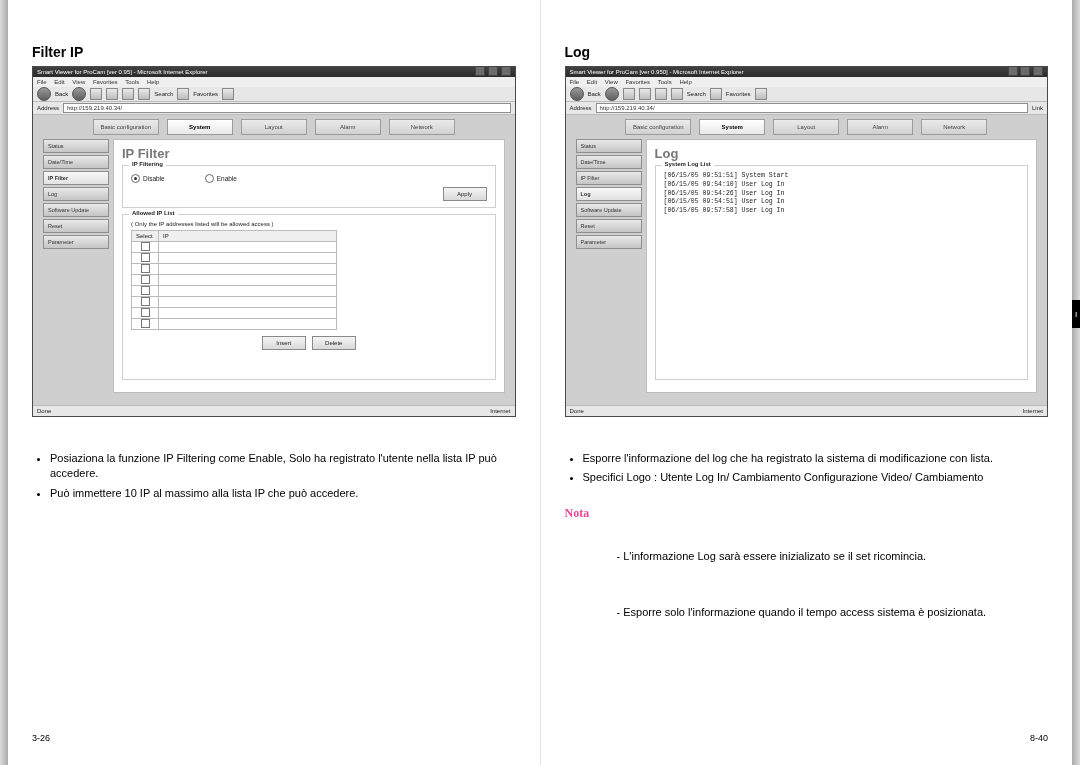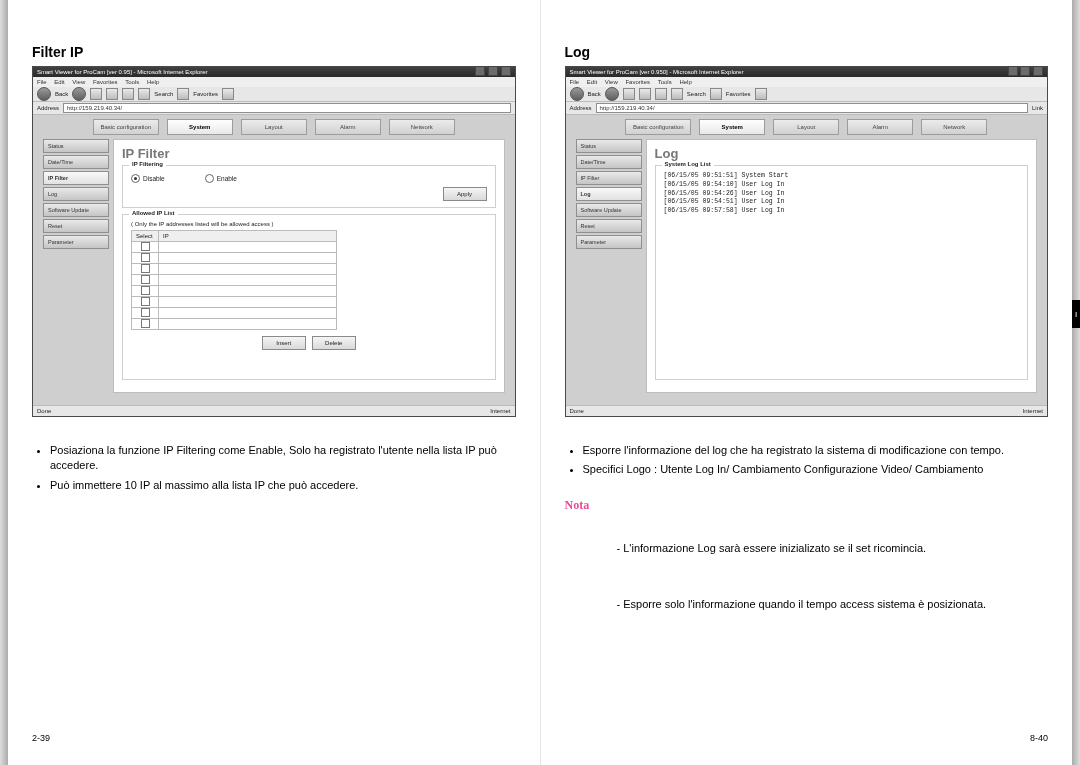--- a/index.html
+++ b/index.html
@@ -296,21 +296,21 @@
   .loglist {
     font-family: "Courier New", monospace;
     font-size: 6.5px;
     line-height: 1.35;
   }
 
   
   .body-text {
     font-size: 11px;
     line-height: 1.4;
-    margin-top: 16px;
+    margin-top: 24px;
   }
   .body-text ul {
     padding-left: 18px;
     margin: 0 0 10px 0;
   }
   .body-text li { margin-bottom: 4px; }
   .nota-row {
     display: flex;
     gap: 10px;
     font-size: 11px;
@@ -497,21 +497,21 @@
         </div>
       </div>
 
       <div class="body-text">
         <ul id="left-bullets">
             <li>Posiaziona la funzione IP Filtering come Enable, Solo ha registrato l'utente nella lista IP può accedere.</li>
             <li>Può immettere 10 IP al massimo  alla lista IP che può accedere.</li>
           </ul>
       </div>
 
-      <div class="page-number pn-left">2-39</div>
+      <div class="page-number pn-left">3-26</div>
     </div>
 
     <div class="page">
       <h2 class="page-title">Log</h2>
 
       <div class="browser-window">
         <div class="bw-titlebar">
           <span>Smart Viewer for ProCam [ver 0.950] - Microsoft Internet Explorer</span>
           <span class="win-icons">
             <span></span>
@@ -585,21 +585,21 @@
         </div>
 
         <div class="bw-statusbar">
           <span>Done</span>
           <span>Internet</span>
         </div>
       </div>
 
       <div class="body-text">
         <ul id="right-bullets">
-            <li>Esporre l'informazione del log che ha registrato la sistema di modificazione con tempo.</li>
+            <li>Esporre l'informazione del log che ha registrato la sistema di modificazione con lista.</li>
             <li>Specifici Logo : Utente Log In/ Cambiamento Configurazione Video/ Cambiamento</li>
           </ul>
       </div>
 
       <div class="nota-row">
         <div class="nota-label">Nota</div>
         <div class="nota-items" id="nota-items">
             <div>- L'informazione Log sarà essere inizializato se il set ricomincia.</div>
             <div>- Esporre solo l'informazione quando il tempo access sistema è posizionata.</div>
           </div>

